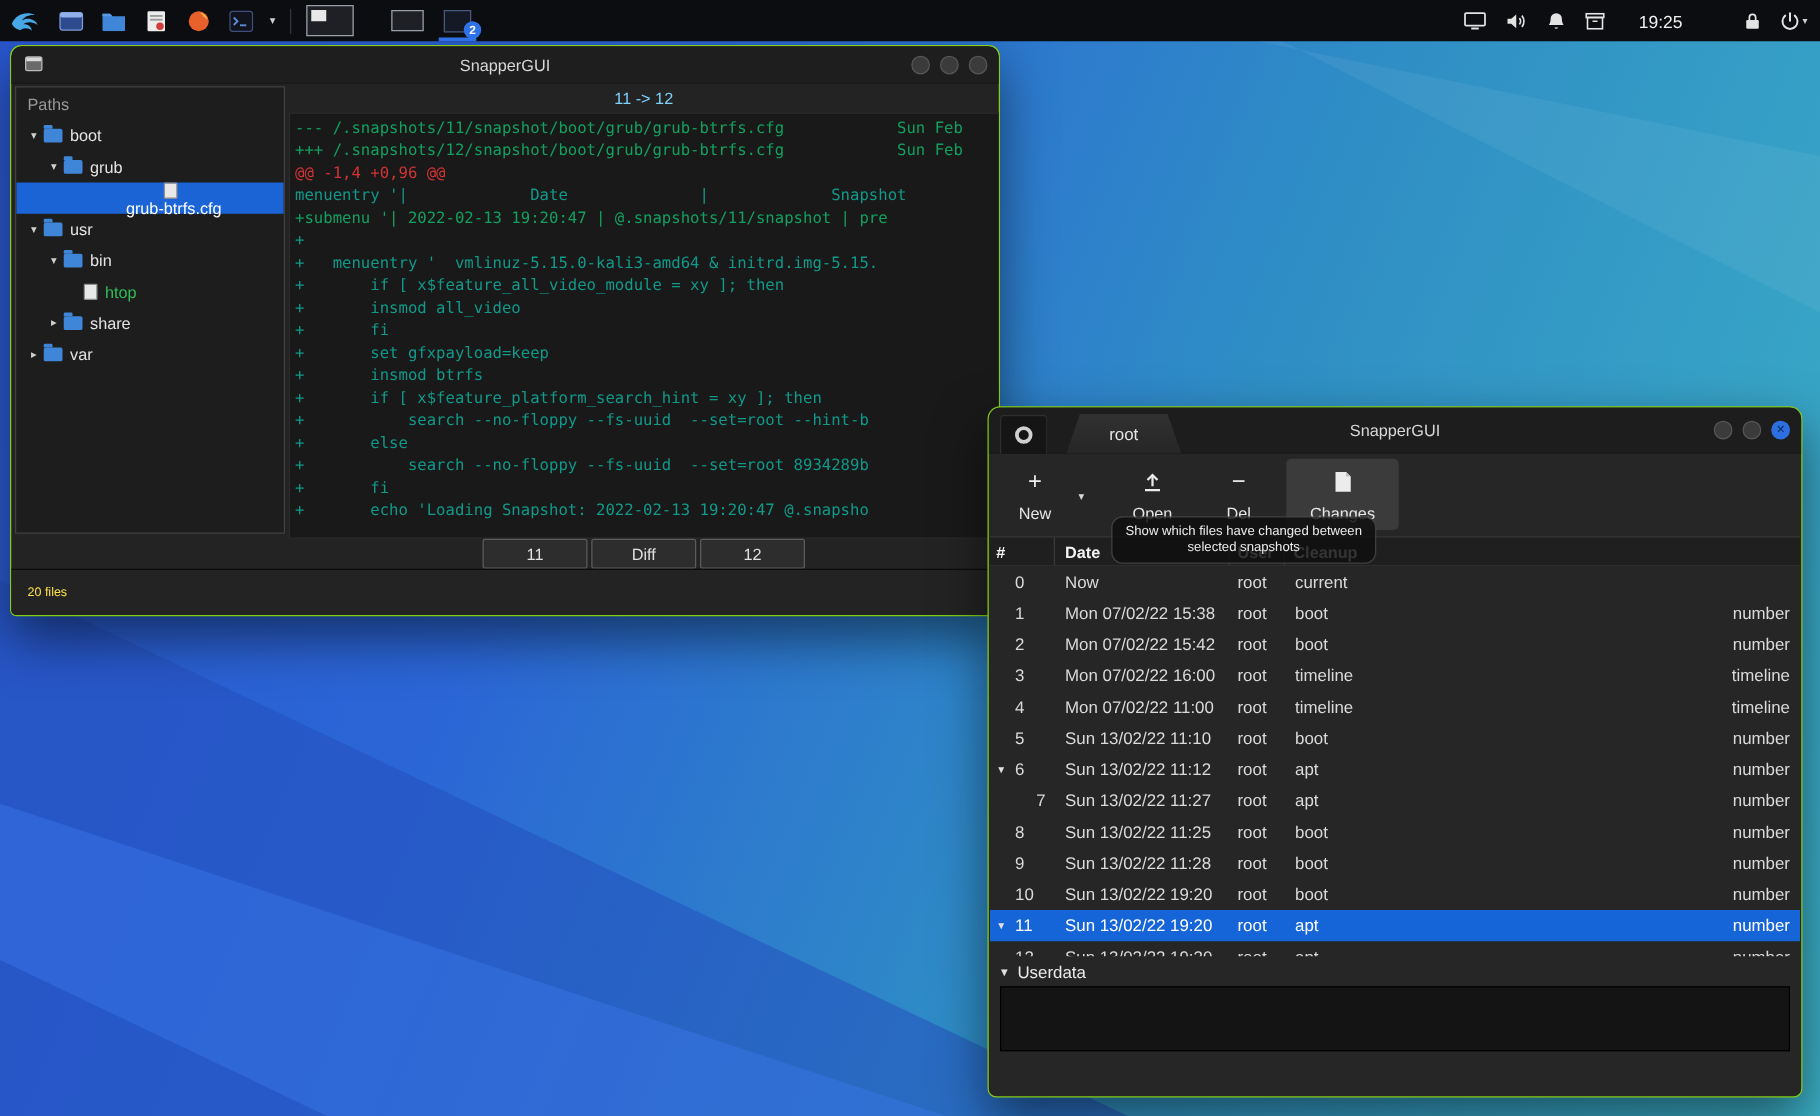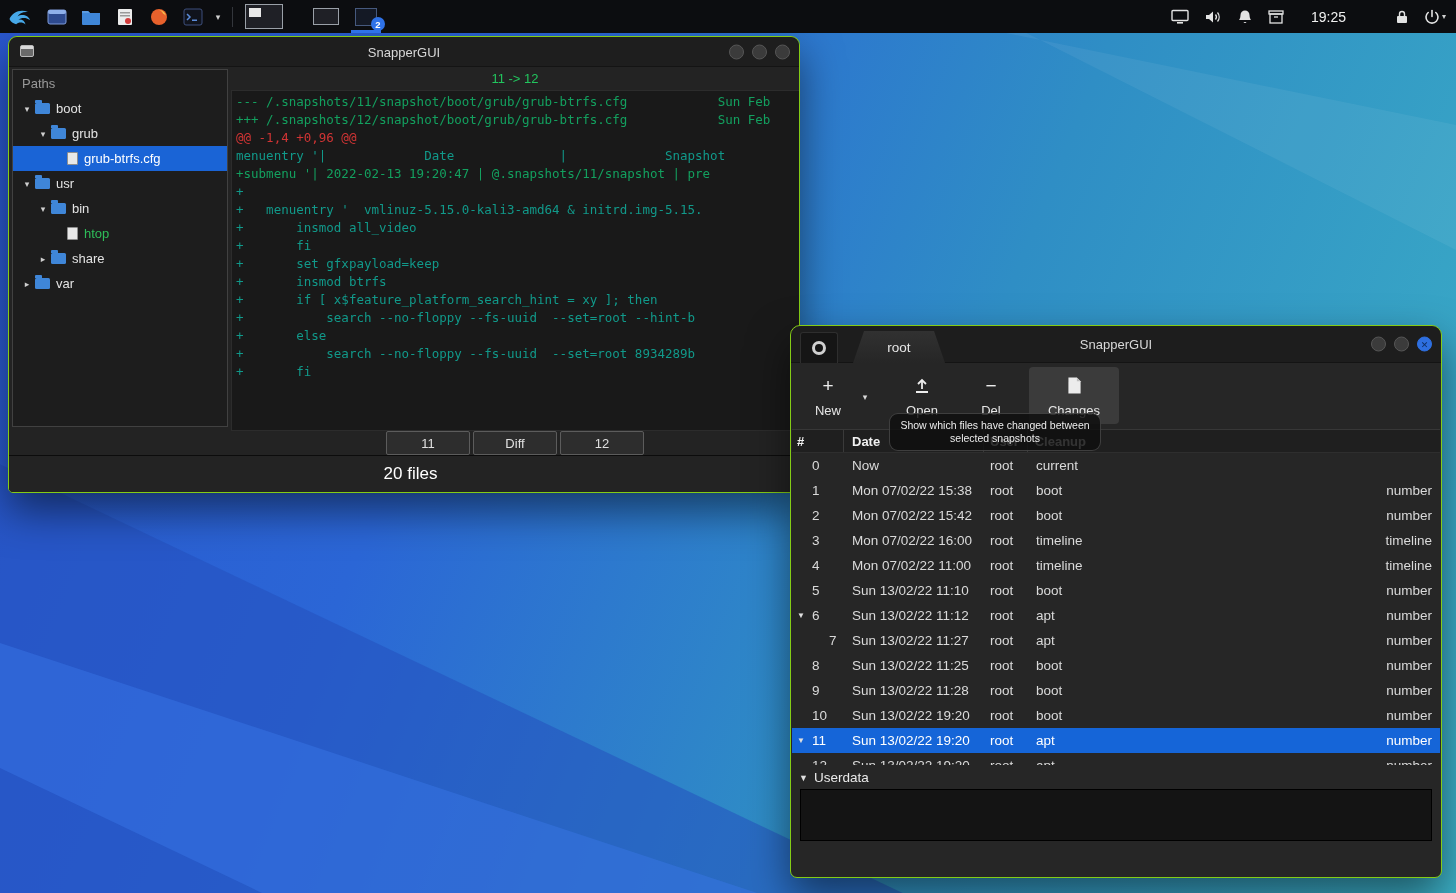--- a/index.html
+++ b/index.html
@@ -52,29 +52,29 @@
   .tree-row{height:25px;display:flex;align-items:center;font-size:13px;color:#e3e3e3;}
   .tree-row.selected{background:#1a64d6;color:#fff;}
   .tree-arrow{width:16px;font-size:9px;color:#cfcfcf;text-align:center;flex-shrink:0;}
   .tree-icon{flex-shrink:0;margin-right:6px;}
   .i-folder{width:15px;height:11px;background:#3f86d8;border-radius:1.5px;position:relative;}
   .i-folder::before{content:'';position:absolute;top:-3px;left:0;width:7px;height:3px;background:#3f86d8;border-radius:1px 1px 0 0;}
   .i-file{width:11px;height:13px;background:#e8e8e8;border:1px solid #8f8f8f;border-radius:1px;}
   .tree-label{white-space:nowrap;}
   .tree-label.g{color:#2ebd59;}
   .diffcol{flex:1;display:flex;flex-direction:column;min-width:0;}
-  .diff-sub{height:23px;display:flex;align-items:center;justify-content:center;color:#22c55e;font-size:13px;}
+  .diff-sub{height:23px;display:flex;align-items:center;justify-content:center;color:#7dd3fc;font-size:13px;}
   .diff-pane{height:341px;background:#191919;border:1px solid #2c2c2c;border-right:none;padding:2px 0 0 4px;overflow:hidden;font-family:"DejaVu Sans Mono","Liberation Mono",monospace;font-size:12.5px;line-height:18px;}
   .diff-line{white-space:pre;height:18px;overflow:hidden;}
   .diff-line.green{color:#13a05f;}
   .diff-line.teal{color:#11998a;}
   .diff-line.red{color:#d03434;}
   .diff-btns{flex:1;display:flex;align-items:center;justify-content:center;gap:3px;}
   .diff-btn{width:84px;height:24px;background:#2d2d2d;border:1px solid #5c5c5c;color:#e0e0e0;font-size:13px;display:flex;align-items:center;justify-content:center;border-radius:2px;}
-  .statusbar{position:absolute;left:0;right:0;bottom:0;height:37px;border-top:1px solid #0c0c0c;display:flex;align-items:center;padding-left:13px;color:#ffffff;font-size:17px;background:#232323;justify-content:center;}
+  .statusbar{position:absolute;left:0;right:0;bottom:0;height:37px;border-top:1px solid #0c0c0c;display:flex;align-items:center;padding-left:13px;color:#fde047;font-size:10px;background:#232323;}
 
   
   .win2{left:790px;top:325px;width:652px;height:553px;border-radius:10px 10px 7px 7px;z-index:20;background:#262626;}
   .win2 .titlebar{height:37px;border-radius:10px 10px 0 0;background:#1d1d1d;}
   .app-tab{position:absolute;left:9px;top:6px;width:38px;height:31px;background:#151515;border:1px solid #2e2e2e;border-bottom:none;border-radius:3px 3px 0 0;display:flex;align-items:center;justify-content:center;}
   .lens{width:14px;height:14px;border:3px solid #d0d0d0;border-radius:50%;}
   .root-tab{position:absolute;left:62px;top:5px;width:92px;height:32px;color:#e6e6e6;font-size:13.5px;display:flex;align-items:center;justify-content:center;background:linear-gradient(#313131,#262626);clip-path:polygon(11px 0,81px 0,92px 32px,0 32px);}
   .toolbar{position:absolute;top:37px;left:0;right:0;height:66px;}
   .tbtn{position:absolute;display:flex;flex-direction:column;align-items:center;gap:6px;color:#e6e6e6;font-size:13px;border-radius:4px;padding-top:7px;}
   .tbtn .ticon{height:23px;display:flex;align-items:center;justify-content:center;}
@@ -226,21 +226,21 @@
             <div class="tree-row" style="padding-left: 6px;">
               <span class="tree-arrow">▾</span>
               <span class="tree-icon i-folder"></span>
               <span class="tree-label">boot</span>
             </div>
             <div class="tree-row" style="padding-left: 22px;">
               <span class="tree-arrow">▾</span>
               <span class="tree-icon i-folder"></span>
               <span class="tree-label">grub</span>
             </div>
-            <div class="tree-row selected" style="padding-left: 38px;">
+            <div class="tree-row selected" style="padding-left: 38px; flex-direction: column;">
               <span class="tree-arrow"></span>
               <span class="tree-icon i-file"></span>
               <span class="tree-label">grub-btrfs.cfg</span>
             </div>
             <div class="tree-row" style="padding-left: 6px;">
               <span class="tree-arrow">▾</span>
               <span class="tree-icon i-folder"></span>
               <span class="tree-label">usr</span>
             </div>
             <div class="tree-row" style="padding-left: 22px;">
@@ -269,29 +269,31 @@
     <div class="diffcol">
       <div class="diff-sub">11 -&gt; 12</div>
       <div class="diff-pane">
           <div class="diff-line green">--- /.snapshots/11/snapshot/boot/grub/grub-btrfs.cfg            Sun Feb</div>
           <div class="diff-line green">+++ /.snapshots/12/snapshot/boot/grub/grub-btrfs.cfg            Sun Feb</div>
           <div class="diff-line red">@@ -1,4 +0,96 @@</div>
           <div class="diff-line teal">menuentry '|             Date              |             Snapshot             |</div>
           <div class="diff-line green">+submenu '| 2022-02-13 19:20:47 | @.snapshots/11/snapshot | pre</div>
           <div class="diff-line teal">+</div>
           <div class="diff-line teal">+   menuentry '  vmlinuz-5.15.0-kali3-amd64 &amp; initrd.img-5.15.</div>
+          <div class="diff-line teal">+       if [ x$feature_all_video_module = xy ]; then</div>
           <div class="diff-line teal">+       insmod all_video</div>
           <div class="diff-line teal">+       fi</div>
           <div class="diff-line teal">+       set gfxpayload=keep</div>
           <div class="diff-line teal">+       insmod btrfs</div>
           <div class="diff-line teal">+       if [ x$feature_platform_search_hint = xy ]; then</div>
           <div class="diff-line teal">+           search --no-floppy --fs-uuid  --set=root --hint-b</div>
           <div class="diff-line teal">+       else</div>
           <div class="diff-line teal">+           search --no-floppy --fs-uuid  --set=root 8934289b</div>
           <div class="diff-line teal">+       fi</div>
+          <div class="diff-line teal">+       echo 'Loading Snapshot: 2022-02-13 19:20:47 @.snapsho</div>
         </div>
       <div class="diff-btns">
         <div class="diff-btn">11</div>
         <div class="diff-btn">Diff</div>
         <div class="diff-btn">12</div>
       </div>
     </div>
   </div>
   <div class="statusbar">
     <span>20 files</span>

